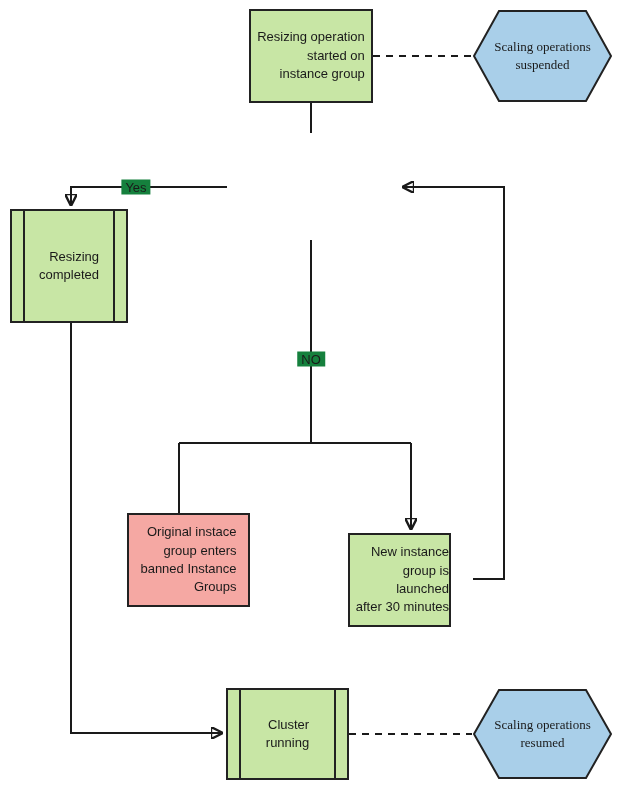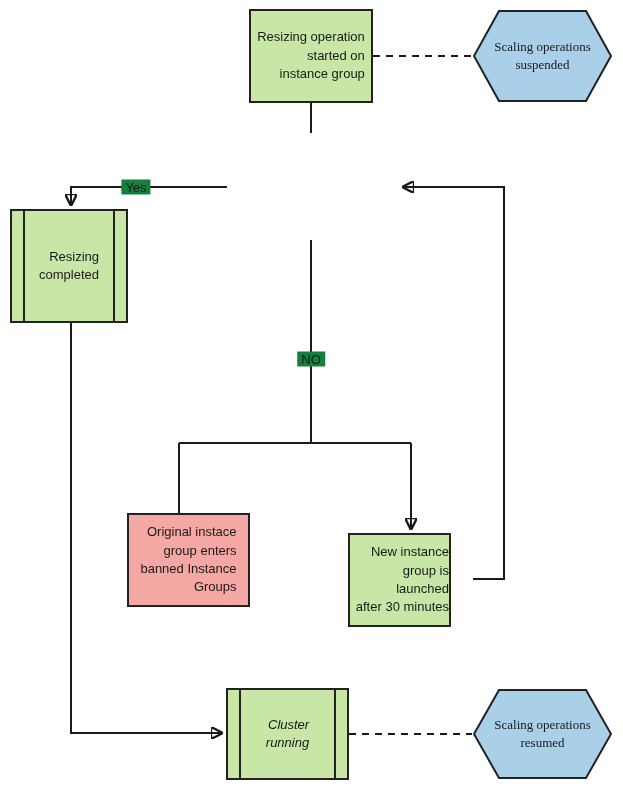--- a/index.html
+++ b/index.html
@@ -111,21 +111,21 @@
 banned Instance
 Groups</span>
   </div>
 
   <div class="node rect fill-green" style="left:348px;top:533px;width:103px;height:94px;">
     <span>New instance
 group is launched
 after 30 minutes</span>
   </div>
 
-  <div class="node rect fill-green" style="left:226px;top:688px;width:123px;height:92px;font-style:italic;">
+  <div class="node rect fill-green" style="left:226px;top:688px;width:123px;height:92px;">
     <div class="bar bar-left"></div>
     <div class="bar bar-right"></div>
     <span>Cluster
 running</span>
   </div>
 
   <div class="shape-wrap" style="left:472px;top:688px;width:141px;height:92px;">
     <svg width="141" height="92" viewBox="0 0 141 92">
       <polygon points="27,2 114,2 139,46 114,90 27,90 2,46" stroke="#222222" stroke-width="2" fill="#a9cfe9"></polygon>
     </svg>

